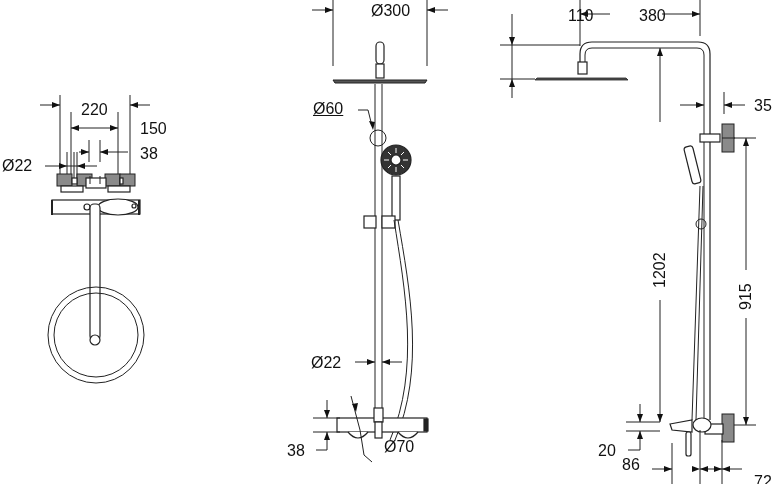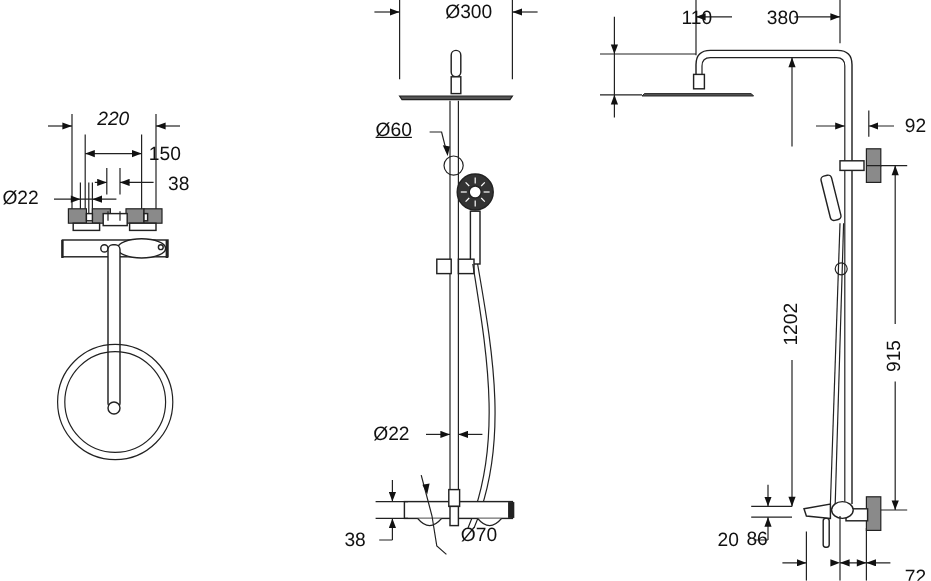--- a/index.html
+++ b/index.html
@@ -195,31 +195,31 @@
     <line class="thin" x1="722" y1="440" x2="722" y2="484"></line>
     <line class="thin" x1="652" y1="469" x2="672" y2="469" marker-end="url(#ah)"></line>
     <line class="thin" x1="700" y1="469" x2="722" y2="469"></line>
     <polygon class="arrow" points="700,469 692,466 692,472"></polygon>
     <polygon class="arrow" points="700,469 708,466 708,472"></polygon>
     <polygon class="arrow" points="722,469 714,466 714,472"></polygon>
     <line class="thin" x1="742" y1="469" x2="722" y2="469" marker-end="url(#ah)"></line>
   </g>
 </svg>
 
-<span class="lbl" style="left:81px;top:92px;font-style:italic;">220</span>
-<span class="lbl" style="left:124px;top:121px;">150</span>
+<span class="lbl" style="left:81px;top:102px;">220</span>
+<span class="lbl" style="left:140px;top:121px;">150</span>
 <span class="lbl" style="left:140px;top:146px;">38</span>
 <span class="lbl" style="left:2px;top:158px;">Ø22</span>
 
 <span class="lbl" style="left:371px;top:3px;">Ø300</span>
 <span class="lbl" style="left:313px;top:101px;text-decoration:underline;">Ø60</span>
 <span class="lbl" style="left:311px;top:355px;">Ø22</span>
 <span class="lbl" style="left:287px;top:443px;">38</span>
 <span class="lbl" style="left:384px;top:439px;">Ø70</span>
 
 <span class="lbl" style="left:533px;top:8px;margin-left:35px;">110</span>
 <span class="lbl" style="left:620px;top:8px;margin-left:19px;">380</span>
-<span class="lbl" style="left:754px;top:98px;">92</span>
+<span class="lbl" style="left:754px;top:98px;">35</span>
 <span class="lbl vert" style="left:652px;top:288px;">1202</span>
 <span class="lbl vert" style="left:738px;top:310px;">915</span>
 <span class="lbl" style="left:598px;top:443px;">20</span>
-<span class="lbl" style="left:622px;top:442px;">86</span>
+<span class="lbl" style="left:622px;top:457px;">86</span>
 <span class="lbl" style="left:754px;top:474px;">72</span>
 
 </body></html>

